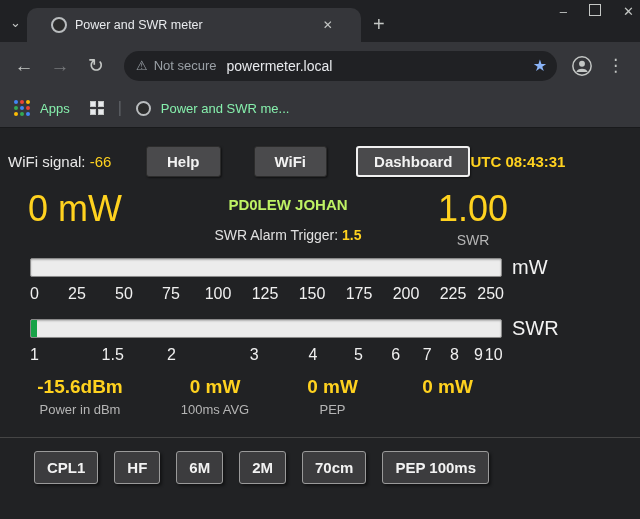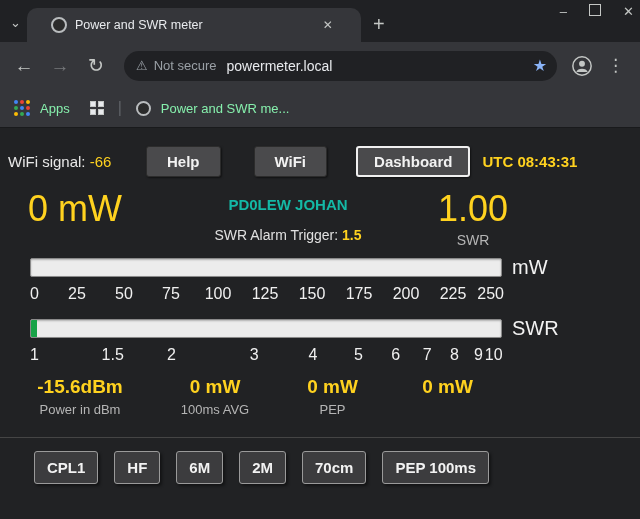--- a/index.html
+++ b/index.html
@@ -39,33 +39,33 @@
   .apps-grid i{width:4px;height:4px;border-radius:50%;}
   .bm-label{color:#86efac;font-size:13px;cursor:pointer;}
   .grid2{display:grid;grid-template-columns:repeat(2,6px);grid-template-rows:repeat(2,6px);gap:2px;margin-left:10px;cursor:pointer;}
   .grid2 i{width:6px;height:6px;border:1px solid #c4c7c5;box-sizing:border-box;background:#e8eaed;}
   .bm-sep{color:#5f6368;font-size:16px;margin:0 4px;}
   .bm-fav{width:15px;height:15px;border-radius:50%;background:#2b2b2b;border:2px solid #b9bcbe;box-sizing:border-box;}
 
   
   .page{flex:1;background:#212224;color:#e8e8e8;position:relative;}
   .yellow{color:#ffd21f;}
-  .green{color:#14b8a6;}
+  .green{color:#bef264;}
   .gray{color:#b5b5b5;}
 
   .top-row{display:flex;align-items:center;margin-top:16px;height:34px;}
   .wifi-block{margin-left:8px;font-size:15px;width:124px;}
   .pbtn{background:#4a4a4c;color:#f2f2f2;font-weight:bold;font-size:15px;border:1px solid #2c2c2c;
     border-radius:3px;padding:6px 20px;cursor:pointer;box-shadow:1px 1px 2px rgba(0,0,0,.5);
     font-family:"Liberation Sans","DejaVu Sans",sans-serif;}
   .pbtn.active{border:2px solid #f0f0f0;padding:5px 16px;}
   .btn-help{margin-left:14px;}
   .btn-wifi{margin-left:33px;}
   .btn-dash{margin-left:29px;}
-  .utc{margin-left:12px;font-size:15px;font-weight:bold;white-space:nowrap;}
+  .utc{margin-left:0;font-size:15px;font-weight:bold;white-space:nowrap;}
 
   .big-row{display:flex;margin-top:10px;}
   .big-left{margin-left:28px;width:150px;font-size:36px;}
   .big-center{width:220px;text-align:center;padding-top:8px;}
   .callsign{font-size:15px;font-weight:bold;}
   .alarm{font-size:14px;margin-top:14px;color:#e0e0e0;}
   .alarm b{font-weight:bold;}
   .big-right{margin-left:15px;width:120px;text-align:center;}
   .big-val{font-size:36px;}
   .swr-cap{font-size:14px;margin-top:2px;}

